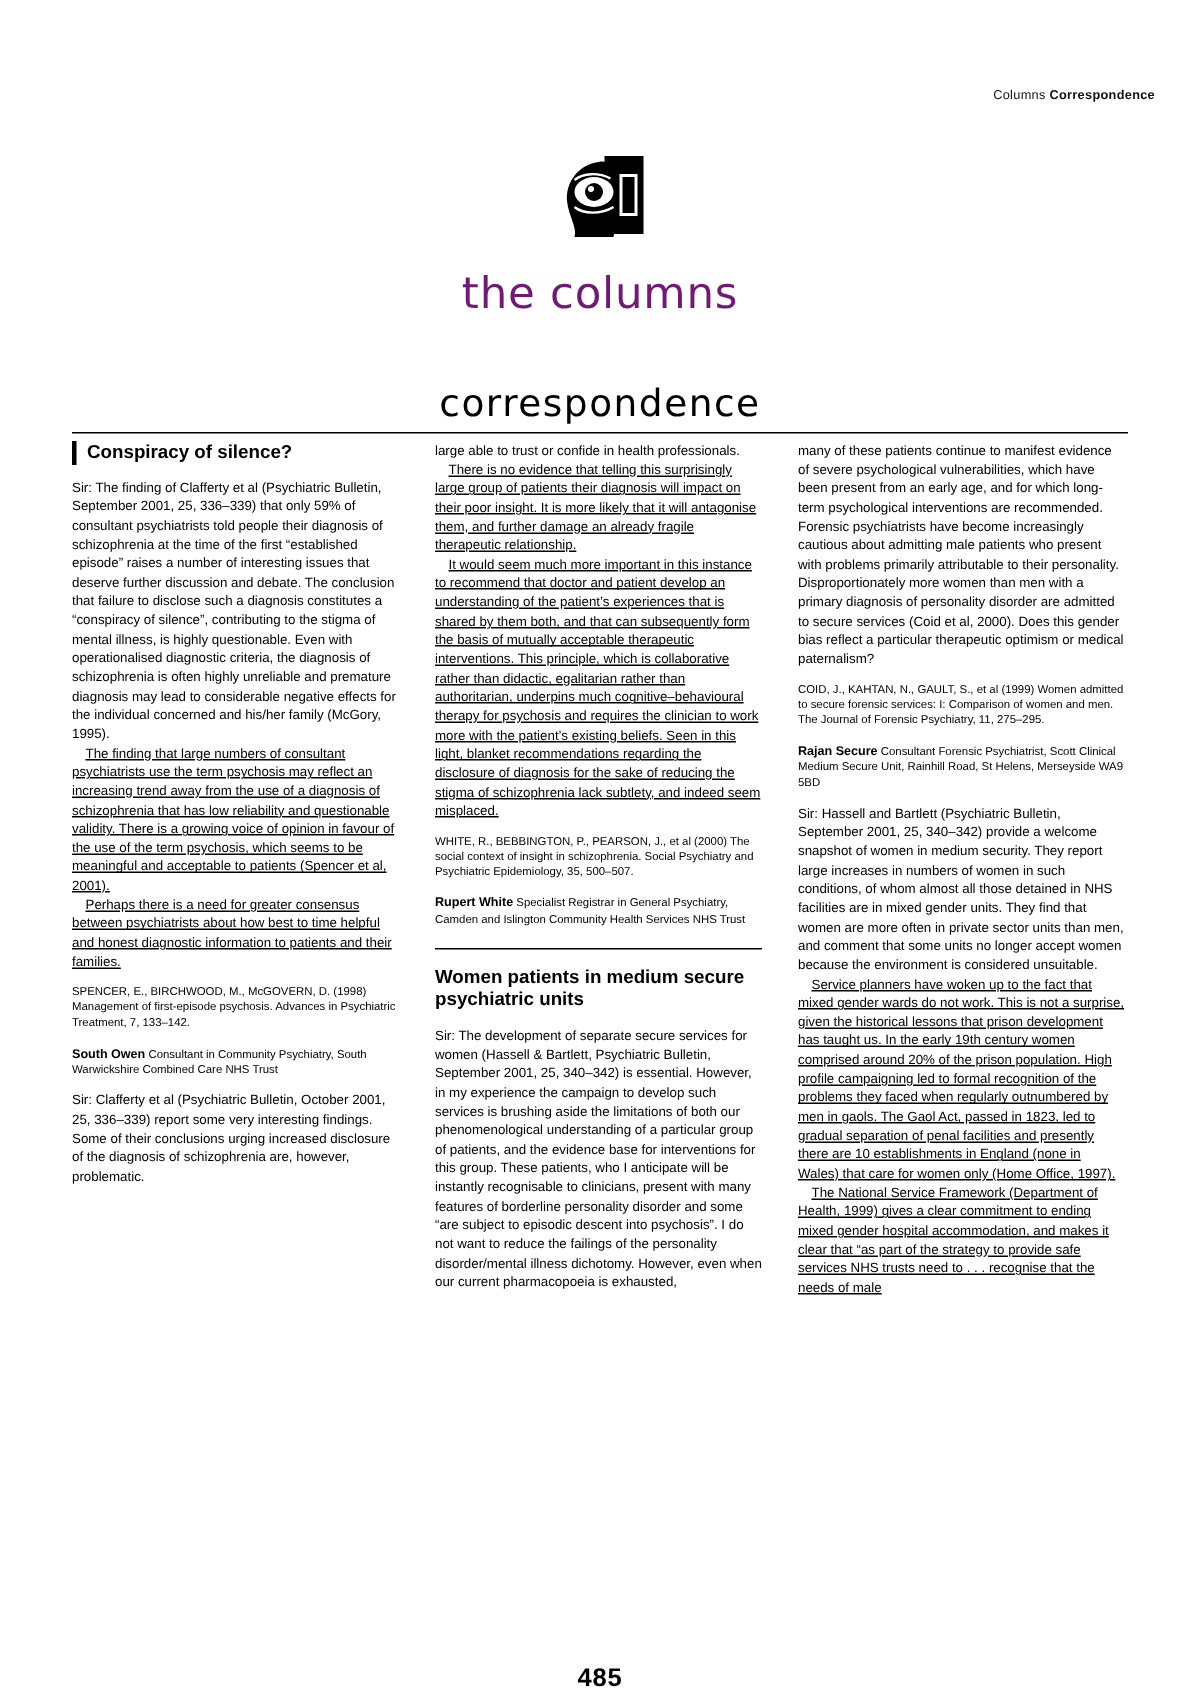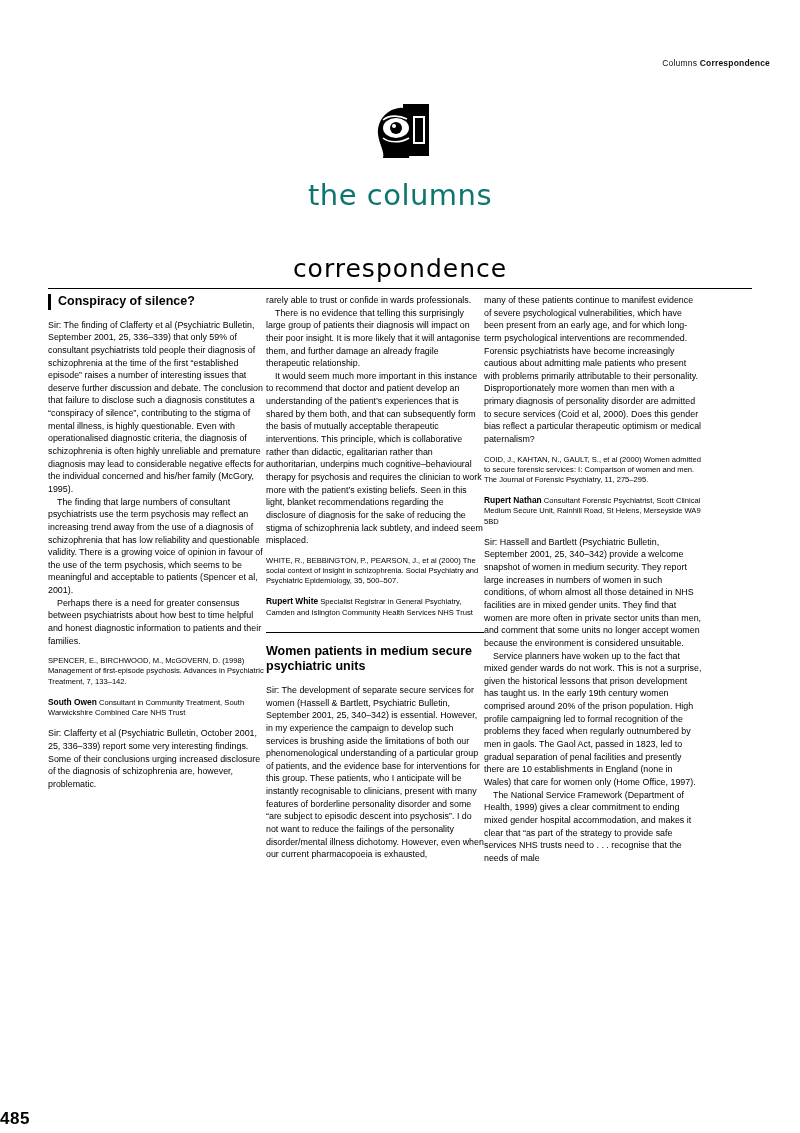--- a/index.html
+++ b/index.html
@@ -38,21 +38,21 @@
     width: 62px;
     height: 62px;
     margin: 0 auto 14px auto;
     position: relative;
   }
   .logo svg { display: block; }
   .columns-title {
     font-size: 29px;
     font-weight: normal;
     letter-spacing: 0.5px;
-    color: #0f766e;
+    color: #701a75;
     font-family: "DejaVu Sans", sans-serif;
   }
   .section-title {
     position: absolute;
     top: 222px;
     left: 0;
     width: 800px;
     text-align: center;
     font-size: 25px;
     letter-spacing: 1px;
@@ -66,20 +66,21 @@
     border-top: 1px solid #000;
   }
 
   .columns {
     position: absolute;
     top: 262px;
     left: 48px;
     width: 704px;
     height: 790px;
     display: flex;
+    gap: 24px;
   }
   .col {
     width: 218px;
     font-size: 8.9px;
     line-height: 1.42;
     text-align: left;
   }
 
   h2.article-title {
     font-size: 12.5px;
@@ -91,21 +92,21 @@
   }
   h2.article-title.plain {
     border-left: none;
     padding-left: 0;
     margin-top: 0;
   }
   p.para {
     margin: 0 0 0 0;
     text-indent: 0;
   }
-  p.para + p.para { text-indent: 9px; }
+  p.para + p.para { text-indent: 9px; text-decoration: underline; }
   p.gap { margin-top: 9px; text-indent: 0; }
 
   .ref {
     font-size: 7.6px;
     line-height: 1.34;
     margin-top: 9px;
   }
 
   .sig {
     font-size: 7.6px;
@@ -117,20 +118,21 @@
   .divider {
     border-top: 1px solid #000;
     margin: 14px 0 11px 0;
   }
 
   .page-number {
     position: absolute;
     bottom: 36px;
     left: 0;
     width: 800px;
+    text-align: center;
     font-size: 17px;
     font-weight: bold;
     letter-spacing: 0.5px;
   }
 </style>
 </head>
 <body>
 
 <div class="page">
 
@@ -159,37 +161,37 @@
   <div class="section-title">correspondence</div>
   <div class="rule"></div>
 
   <div class="columns">
     <div class="col" id="col1">
         <h2 class="article-title">Conspiracy of silence?</h2>
         <p class="para">Sir: The finding of Clafferty et al (Psychiatric Bulletin, September 2001, 25, 336–339) that only 59% of consultant psychiatrists told people their diagnosis of schizophrenia at the time of the first “established episode” raises a number of interesting issues that deserve further discussion and debate. The conclusion that failure to disclose such a diagnosis constitutes a “conspiracy of silence”, contributing to the stigma of mental illness, is highly questionable. Even with operationalised diagnostic criteria, the diagnosis of schizophrenia is often highly unreliable and premature diagnosis may lead to considerable negative effects for the individual concerned and his/her family (McGory, 1995).</p>
         <p class="para">The finding that large numbers of consultant psychiatrists use the term psychosis may reflect an increasing trend away from the use of a diagnosis of schizophrenia that has low reliability and questionable validity. There is a growing voice of opinion in favour of the use of the term psychosis, which seems to be meaningful and acceptable to patients (Spencer et al, 2001).</p>
         <p class="para">Perhaps there is a need for greater consensus between psychiatrists about how best to time helpful and honest diagnostic information to patients and their families.</p>
         <p class="ref">SPENCER, E., BIRCHWOOD, M., McGOVERN, D. (1998) Management of first-episode psychosis. Advances in Psychiatric Treatment, 7, 133–142.</p>
-        <p class="sig"><span class="name">South Owen</span><span>  Consultant in Community Treatment, South Warwickshire Combined Care NHS Trust</span></p>
+        <p class="sig"><span class="name">South Owen</span><span>  Consultant in Community Psychiatry, South Warwickshire Combined Care NHS Trust</span></p>
         <p class="para gap">Sir: Clafferty et al (Psychiatric Bulletin, October 2001, 25, 336–339) report some very interesting findings. Some of their conclusions urging increased disclosure of the diagnosis of schizophrenia are, however, problematic.</p>
       </div>
     <div class="col" id="col2">
-        <p class="para">rarely able to trust or confide in wards professionals.</p>
+        <p class="para">large able to trust or confide in health professionals.</p>
         <p class="para">There is no evidence that telling this surprisingly large group of patients their diagnosis will impact on their poor insight. It is more likely that it will antagonise them, and further damage an already fragile therapeutic relationship.</p>
         <p class="para">It would seem much more important in this instance to recommend that doctor and patient develop an understanding of the patient’s experiences that is shared by them both, and that can subsequently form the basis of mutually acceptable therapeutic interventions. This principle, which is collaborative rather than didactic, egalitarian rather than authoritarian, underpins much cognitive–behavioural therapy for psychosis and requires the clinician to work more with the patient’s existing beliefs. Seen in this light, blanket recommendations regarding the disclosure of diagnosis for the sake of reducing the stigma of schizophrenia lack subtlety, and indeed seem misplaced.</p>
         <p class="ref">WHITE, R., BEBBINGTON, P., PEARSON, J., et al (2000) The social context of insight in schizophrenia. Social Psychiatry and Psychiatric Epidemiology, 35, 500–507.</p>
         <p class="sig"><span class="name">Rupert White</span><span>  Specialist Registrar in General Psychiatry, Camden and Islington Community Health Services NHS Trust</span></p>
         <div class="divider"></div>
         <h2 class="article-title plain">Women patients in medium secure psychiatric units</h2>
         <p class="para">Sir: The development of separate secure services for women (Hassell &amp; Bartlett, Psychiatric Bulletin, September 2001, 25, 340–342) is essential. However, in my experience the campaign to develop such services is brushing aside the limitations of both our phenomenological understanding of a particular group of patients, and the evidence base for interventions for this group. These patients, who I anticipate will be instantly recognisable to clinicians, present with many features of borderline personality disorder and some “are subject to episodic descent into psychosis”. I do not want to reduce the failings of the personality disorder/mental illness dichotomy. However, even when our current pharmacopoeia is exhausted,</p>
       </div>
     <div class="col" id="col3">
         <p class="para">many of these patients continue to manifest evidence of severe psychological vulnerabilities, which have been present from an early age, and for which long-term psychological interventions are recommended. Forensic psychiatrists have become increasingly cautious about admitting male patients who present with problems primarily attributable to their personality. Disproportionately more women than men with a primary diagnosis of personality disorder are admitted to secure services (Coid et al, 2000). Does this gender bias reflect a particular therapeutic optimism or medical paternalism?</p>
-        <p class="ref">COID, J., KAHTAN, N., GAULT, S., et al (2000) Women admitted to secure forensic services: I: Comparison of women and men. The Journal of Forensic Psychiatry, 11, 275–295.</p>
-        <p class="sig"><span class="name">Rupert Nathan</span><span>  Consultant Forensic Psychiatrist, Scott Clinical Medium Secure Unit, Rainhill Road, St Helens, Merseyside WA9 5BD</span></p>
+        <p class="ref">COID, J., KAHTAN, N., GAULT, S., et al (1999) Women admitted to secure forensic services: I: Comparison of women and men. The Journal of Forensic Psychiatry, 11, 275–295.</p>
+        <p class="sig"><span class="name">Rajan Secure</span><span>  Consultant Forensic Psychiatrist, Scott Clinical Medium Secure Unit, Rainhill Road, St Helens, Merseyside WA9 5BD</span></p>
         <p class="para gap">Sir: Hassell and Bartlett (Psychiatric Bulletin, September 2001, 25, 340–342) provide a welcome snapshot of women in medium security. They report large increases in numbers of women in such conditions, of whom almost all those detained in NHS facilities are in mixed gender units. They find that women are more often in private sector units than men, and comment that some units no longer accept women because the environment is considered unsuitable.</p>
         <p class="para">Service planners have woken up to the fact that mixed gender wards do not work. This is not a surprise, given the historical lessons that prison development has taught us. In the early 19th century women comprised around 20% of the prison population. High profile campaigning led to formal recognition of the problems they faced when regularly outnumbered by men in gaols. The Gaol Act, passed in 1823, led to gradual separation of penal facilities and presently there are 10 establishments in England (none in Wales) that care for women only (Home Office, 1997).</p>
         <p class="para">The National Service Framework (Department of Health, 1999) gives a clear commitment to ending mixed gender hospital accommodation, and makes it clear that “as part of the strategy to provide safe services NHS trusts need to . . . recognise that the needs of male</p>
       </div>
   </div>
 
   <div class="page-number">485</div>
 </div>
 
 </body></html>

